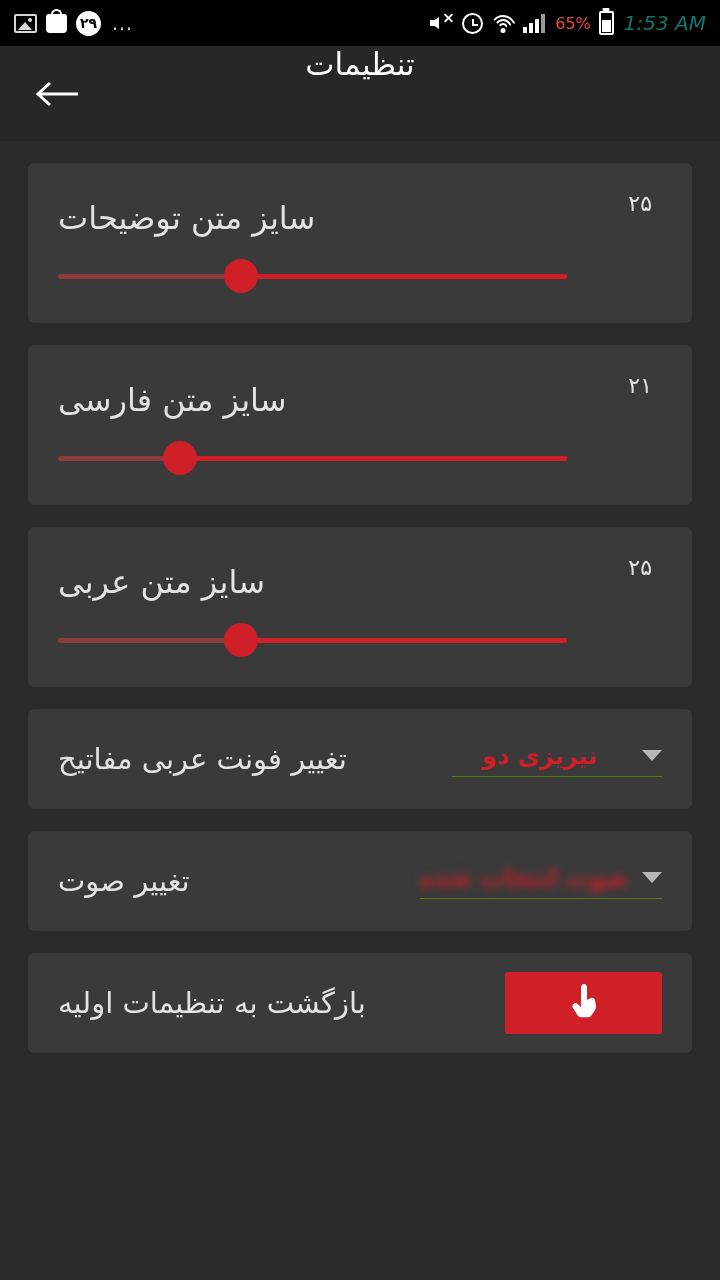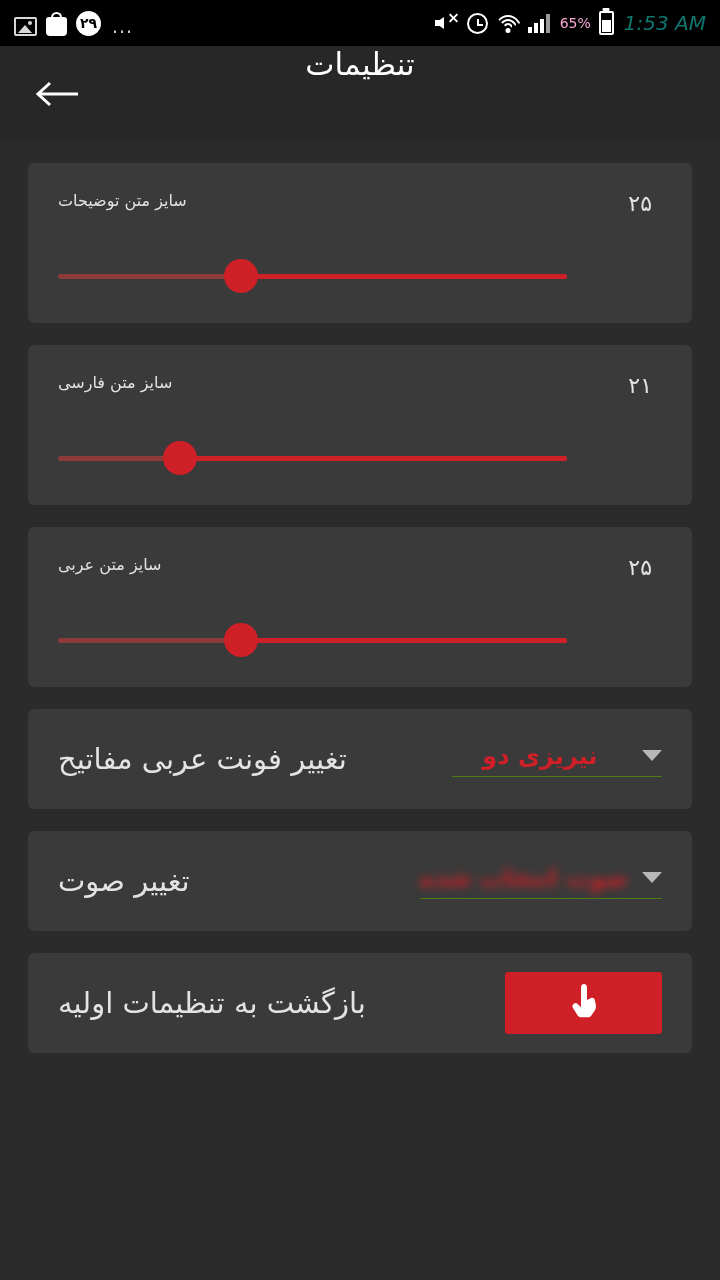--- a/index.html
+++ b/index.html
@@ -21,21 +21,21 @@
     height: 46px;
     background: #000000;
     display: flex;
     align-items: center;
     padding: 0 14px;
     box-sizing: border-box;
     direction: ltr;
   }
   .sb-left {
     display: flex;
-    align-items: flex-end;
+    align-items: center;
     gap: 9px;
     flex: 0 0 auto;
   }
   .sb-right {
     margin-left: auto;
     display: flex;
     align-items: center;
     gap: 8px;
   }
   .sb-icon {
@@ -178,21 +178,21 @@
   }
   .signal-icon span {
     width: 4px;
     background: #9a9a9a;
   }
   .signal-icon span.on { background: #ffffff; }
   .signal-icon span:nth-child(1) { height: 6px; }
   .signal-icon span:nth-child(2) { height: 10px; }
   .signal-icon span:nth-child(3) { height: 14px; }
   .signal-icon span:nth-child(4) { height: 19px; }
-  .batt-text { font-size: 14px; color: #f9a8d4; }
+  .batt-text { font-size: 16px; color: #ef4444; }
   .batt-icon {
     width: 15px; height: 24px;
     border: 2px solid #ffffff;
     border-radius: 2px;
     position: relative;
     box-sizing: border-box;
     padding: 1px;
   }
   .batt-icon::before {
     content: "";
@@ -251,22 +251,23 @@
     height: 160px;
     padding: 28px 30px 0 30px;
     position: relative;
   }
   .slider-row-top {
     display: flex;
     align-items: flex-start;
     justify-content: space-between;
   }
   .slider-label {
-    font-size: 16px;
+    font-size: 32px;
     color: #e3e3e3;
+    margin-top: 8px;
   }
   .slider-value {
     font-size: 22px;
     color: #e3e3e3;
     padding-right: 10px;
   }
   .slider-wrap {
     position: absolute;
     left: 30px;
     right: 125px;

